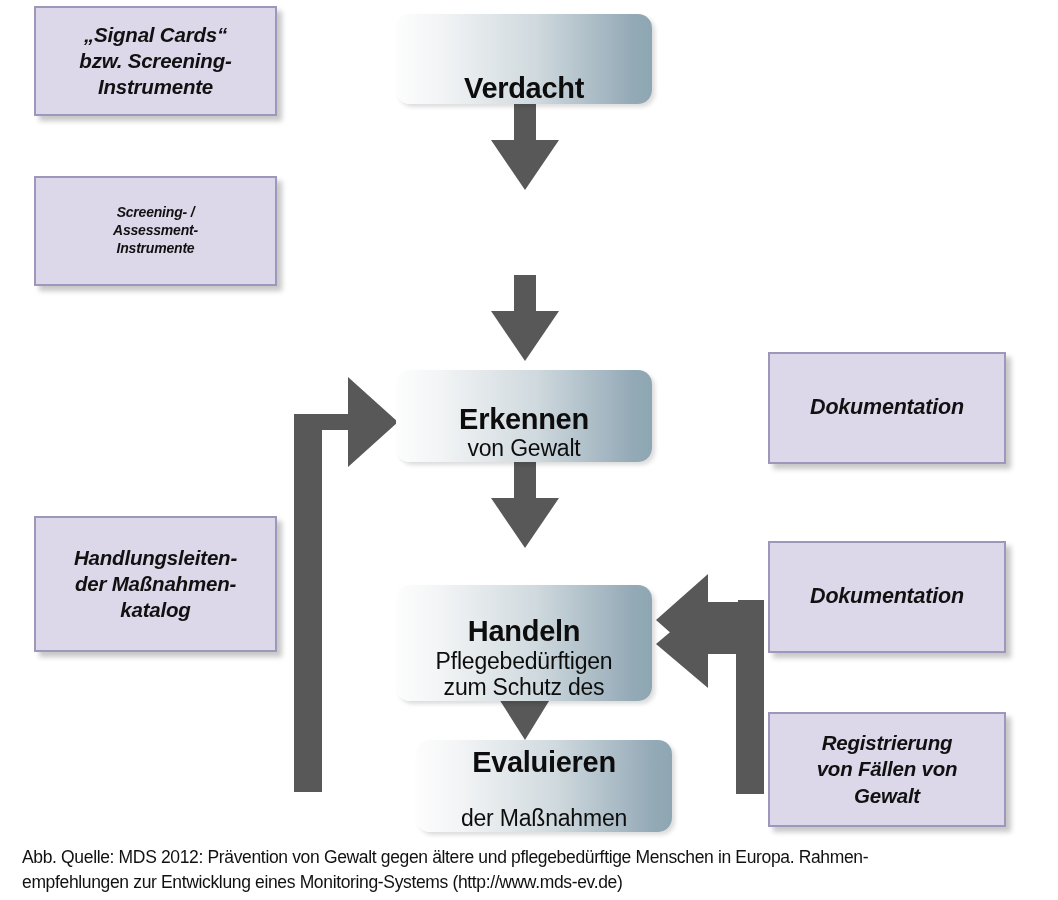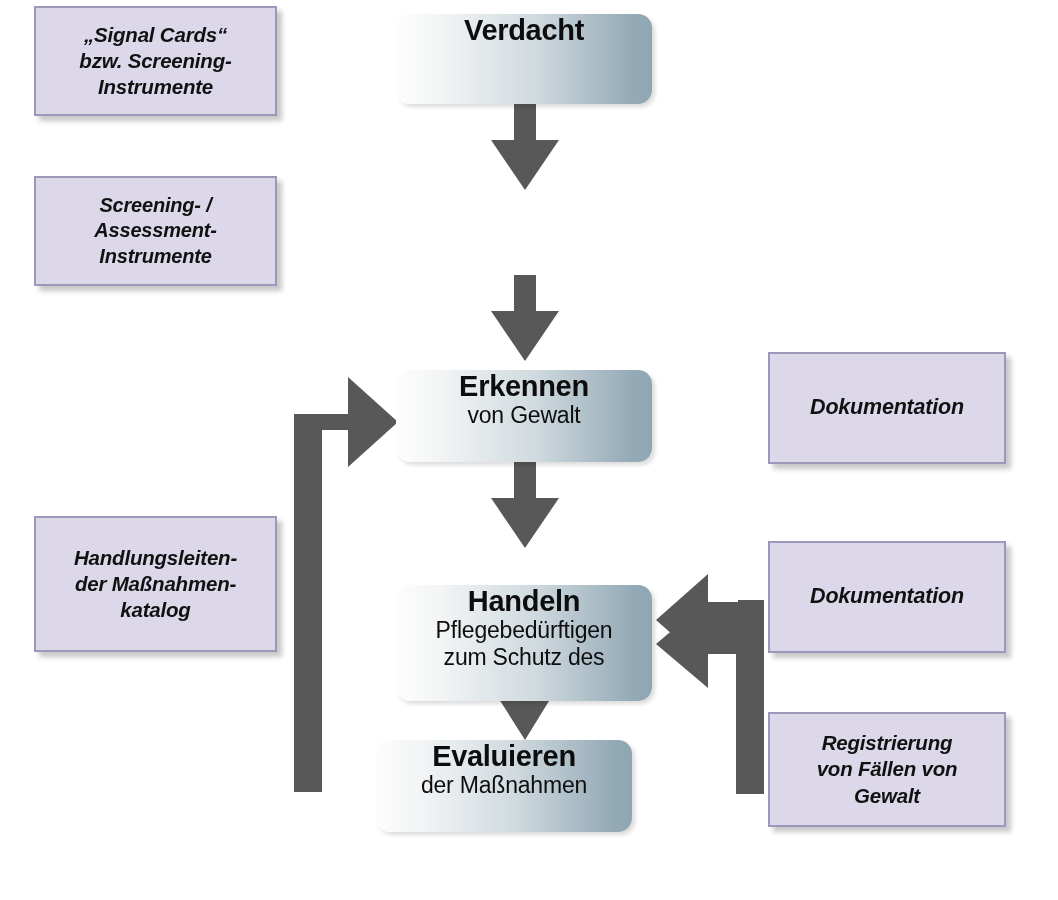--- a/index.html
+++ b/index.html
@@ -40,21 +40,21 @@
   
   .flow-box {
     position: absolute;
     box-sizing: border-box;
     border-radius: 14px;
     background: linear-gradient(to right, #fdfdfd 0%, #f2f4f5 18%, #cfd9de 55%, #93a9b6 93%, #8ea6b3 100%);
     box-shadow: 3px 3px 4px rgba(0,0,0,0.14);
     display: flex;
     flex-direction: column;
     align-items: center;
-    justify-content: flex-start;
+    justify-content: flex-end;
     text-align: center;
     color: #0d0d0d;
   }
   .flow-title {
     font-weight: bold;
     font-size: 29px;
     line-height: 1.12;
     letter-spacing: -0.3px;
   }
   .flow-sub {
@@ -89,21 +89,21 @@
 <div id="canvas">
 
   <div class="side-box" style="left:34px; top:6px; width:243px; height:110px; font-size:20.5px;">
     <div>
       <div>„Signal Cards“</div>
       <div>bzw. Screening-</div>
       <div>Instrumente</div>
     </div>
   </div>
 
-  <div class="side-box" style="left:34px; top:176px; width:243px; height:110px; font-size:20px;">
+  <div class="side-box" style="left:34px; top:176px; width:243px; height:110px; font-size:14px;">
     <div>
       <div>Screening- /</div>
       <div>Assessment-</div>
       <div>Instrumente</div>
     </div>
   </div>
 
   <div class="side-box" style="left:34px; top:516px; width:243px; height:136px; font-size:20.5px;">
     <div>
       <div>Handlungsleiten-</div>
@@ -170,19 +170,23 @@
     <div class="flow-title">Erkennen</div>
     <div class="flow-sub">von Gewalt</div>
   </div>
 
   <div class="flow-box" style="left:396px; top:544px; width:256px; height:116px;margin-top:41px;">
     <div class="flow-title">Handeln</div>
     <div class="flow-sub">Pflegebedürftigen</div>
     <div class="flow-sub">zum Schutz des</div>
   </div>
 
-  <div class="flow-box" style="left:376px; top:740px; width:256px; height:92px;">
+  <div class="flow-box" style="left:416px; top:740px; width:256px; height:92px;gap:27px;">
     <div class="flow-title">Evaluieren</div>
     <div class="flow-sub">der Maßnahmen</div>
   </div>
 
+  <div id="caption">
+    <div>Abb.  Quelle: MDS 2012: Prävention von Gewalt gegen ältere und pflegebedürftige Menschen in Europa. Rahmen-</div>
+    <div>empfehlungen zur Entwicklung eines Monitoring-Systems (http://www.mds-ev.de)</div>
+  </div>
 
 </div>
 
 </body></html>

